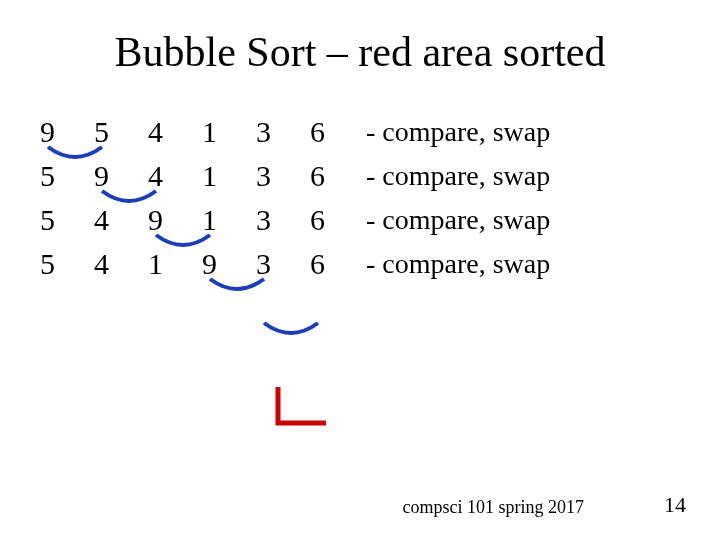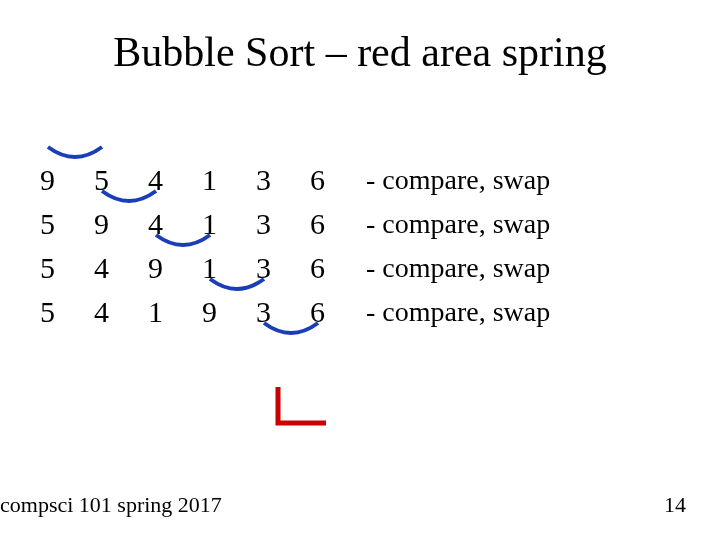--- a/index.html
+++ b/index.html
@@ -21,21 +21,20 @@
     left: 0;
     width: 720px;
     text-align: center;
     font-size: 42px;
     font-weight: 400;
   }
   .grid {
     position: absolute;
     top: 115px;
     left: 40px;
-    margin-top: 48px;
   }
   .row { height: 44px; white-space: nowrap; }
   .num {
     display: inline-block;
     width: 54px;
     font-size: 30px;
     text-align: left;
     vertical-align: middle;
   }
   .sorted { color: #cc0000; }
@@ -44,43 +43,43 @@
     font-size: 28px;
     vertical-align: middle;
     margin-left: 2px;
   }
   sup { font-size: 60%; }
   .footer-left {
     position: absolute;
     bottom: 22px;
     left: 0;
     width: 584px;
-    text-align: left;
-    font-size: 22px;
+    text-align: right;
+    font-size: 18px;
   }
   .footer-right {
     position: absolute;
     bottom: 22px;
     right: 34px;
     font-size: 22px;
   }
   .arcs {
     position: absolute;
     top: 115px;
     left: 40px;
     width: 380px;
     height: 320px;
     pointer-events: none;
   }
 </style>
 </head>
 <body>
 
 <div class="slide">
-  <div class="title">Bubble Sort – red area spring</div>
+  <div class="title">Bubble Sort – red area sorted</div>
 
   <div class="grid" id="grid">
       <div class="row"><span class="num">9</span><span class="num">5</span><span class="num">4</span><span class="num">1</span><span class="num">3</span><span class="num">6</span><span class="action">- compare, swap</span></div>
       <div class="row"><span class="num">5</span><span class="num">9</span><span class="num">4</span><span class="num">1</span><span class="num">3</span><span class="num">6</span><span class="action">- compare, swap</span></div>
       <div class="row"><span class="num">5</span><span class="num">4</span><span class="num">9</span><span class="num">1</span><span class="num">3</span><span class="num">6</span><span class="action">- compare, swap</span></div>
       <div class="row"><span class="num">5</span><span class="num">4</span><span class="num">1</span><span class="num">9</span><span class="num">3</span><span class="num">6</span><span class="action">- compare, swap</span></div>
     </div>
 
   <svg class="arcs" id="arcs">
       <path d="M 8 32 Q 35 52 62 32" stroke="#1a3db8" stroke-width="4" fill="none"></path>

